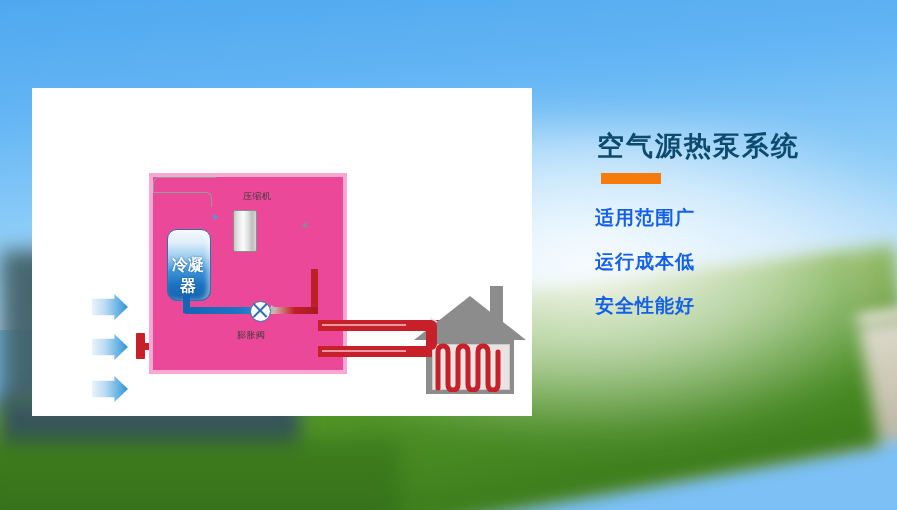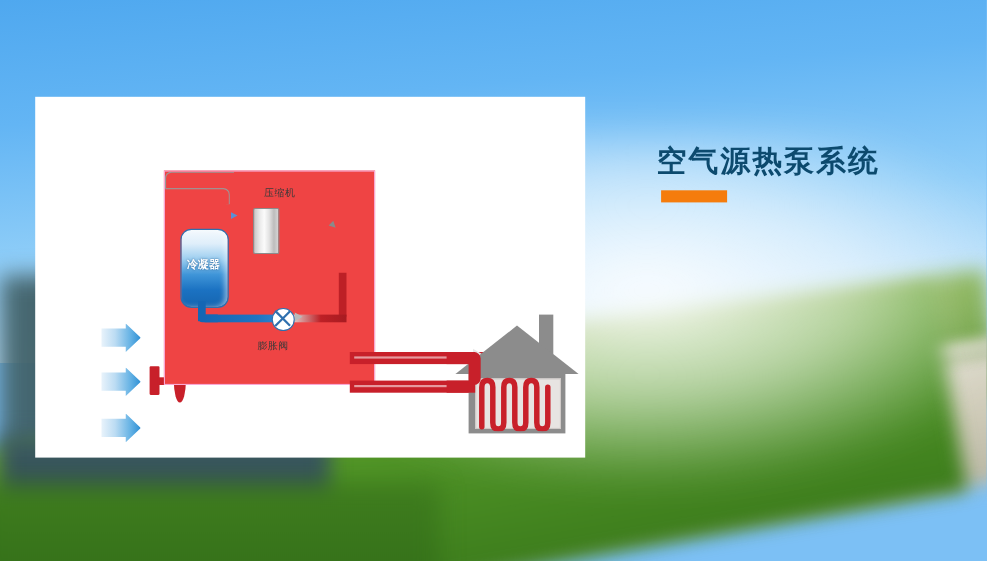--- a/index.html
+++ b/index.html
@@ -80,22 +80,22 @@
     background:linear-gradient(180deg,#eef3f5,#9fb3bd);filter:blur(5px);opacity:.9;
   }
 
   
   .card{
     position:absolute;left:32px;top:88px;width:500px;height:328px;
     background:#ffffff;
   }
   
   .frame{
-    position:absolute;left:117px;top:67px;width:190px;height:193px;
-    border:1px solid #f9a8d4;background:#ef4444;
+    position:absolute;left:117px;top:85px;width:190px;height:193px;
+    border:4px solid #f9a8d4;background:#ec4899;
   }
 
   
   .lbl{position:absolute;color:#3a3a3a;font-size:9px;letter-spacing:.5px;white-space:nowrap;}
   .comp-label{left:90px;top:13px;}
   .comp{
     position:absolute;left:80px;top:33px;width:22px;height:40px;
     border:1px solid #8c8c8c;border-radius:2px;
     background:linear-gradient(90deg,#c7c7c7 0%,#e9e9e9 22%,#fbfbfb 42%,#e3e3e3 62%,#bdbdbd 82%,#d6d6d6 100%);
   }
@@ -108,21 +108,21 @@
 
   
   .cond{
     position:absolute;left:14px;top:52px;width:42px;height:70px;border-radius:10px;
     border:1px solid #2f6fae;
     background:linear-gradient(180deg,#f4f9fd 0%,#dfeefa 18%,#9ccef0 38%,#3f95d8 58%,#1b72c2 78%,#1665b0 100%);
     box-shadow:inset -3px 0 5px rgba(255,255,255,.45);
   }
   .cond-text{
     position:absolute;left:14px;top:78px;width:42px;text-align:center;
-    color:#fff;font-size:10px;font-weight:bold;letter-spacing:0px;
+    color:#fff;font-size:16px;font-weight:bold;letter-spacing:0px;
     text-shadow:0 0 2px rgba(0,60,120,.8);
   }
   
   .blue-v{position:absolute;left:30px;top:118px;width:7px;height:18px;background:#1466b4;}
   .blue-corner{position:absolute;left:30px;top:130px;width:18px;height:7px;background:#1466b4;border-radius:0 0 0 4px;}
   .blue-h{position:absolute;left:36px;top:130px;width:68px;height:7px;
           background:linear-gradient(90deg,#1466b4 0%,#1e74c2 70%,#2f83cd 100%);}
 
   
   .valve{
@@ -295,14 +295,19 @@
       <div class="houseInlet2"></div>
       <div class="bendA"></div>
       <svg class="coilSvg" width="80" height="50" viewBox="0 0 80 50">
         <path d="M6 46 L6 10 Q6 4 11 4 Q16 4 16 10 L16 42 Q16 48 21 48 Q26 48 26 42 L26 10 Q26 4 31 4 Q36 4 36 10 L36 42 Q36 48 41 48 Q46 48 46 42 L46 10 Q46 4 51 4 Q56 4 56 10 L56 42 Q56 48 61 48 Q66 48 66 42 L66 10" fill="none" stroke="#c8202a" stroke-width="5" stroke-linecap="round"></path>
       </svg>
     </div>
   </div>
 
   <div class="title">空气源热泵系统</div>
   <div class="ubar"></div>
+  <div class="blist">
+    <div class="bi">适用范围广</div>
+    <div class="bi">运行成本低</div>
+    <div class="bi">安全性能好</div>
+  </div>
 
 </div>
 
 </body></html>

